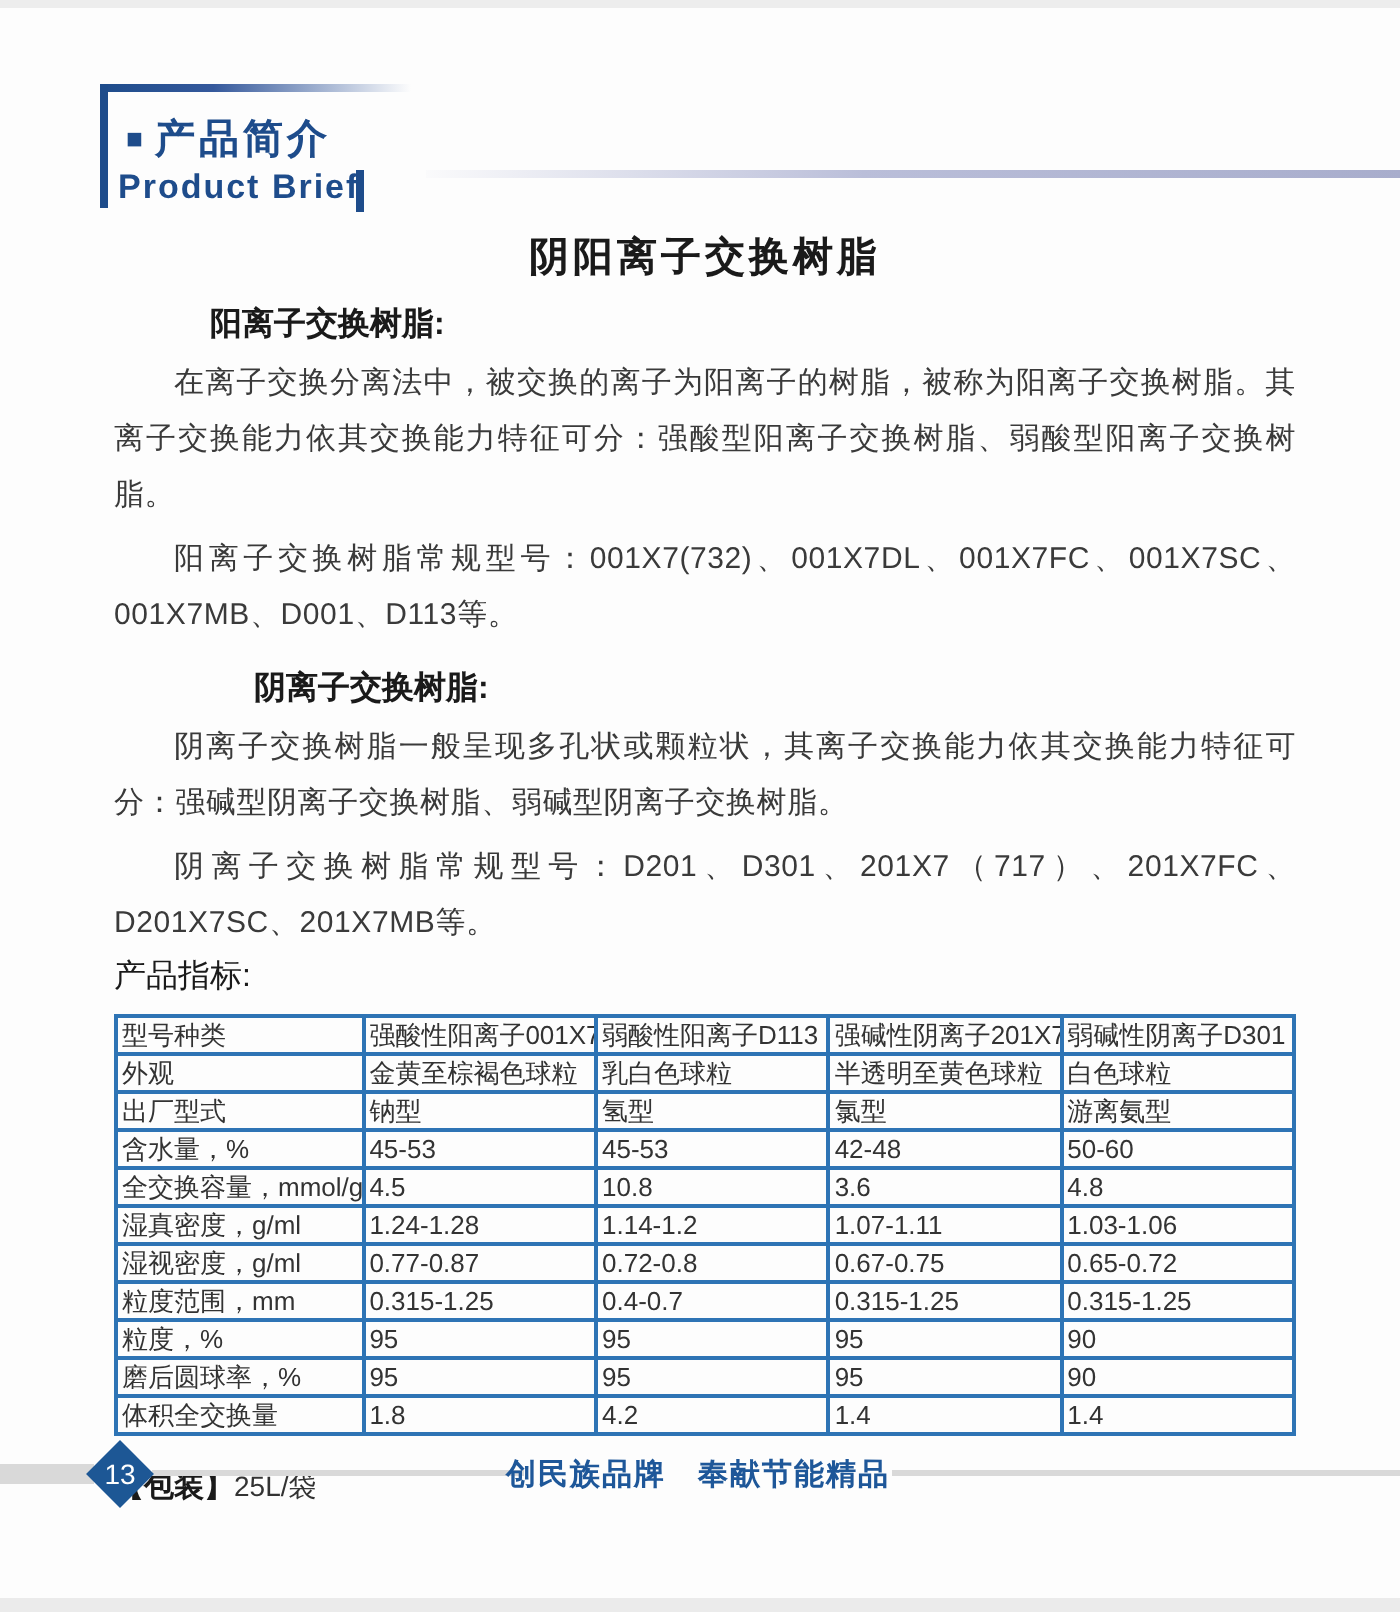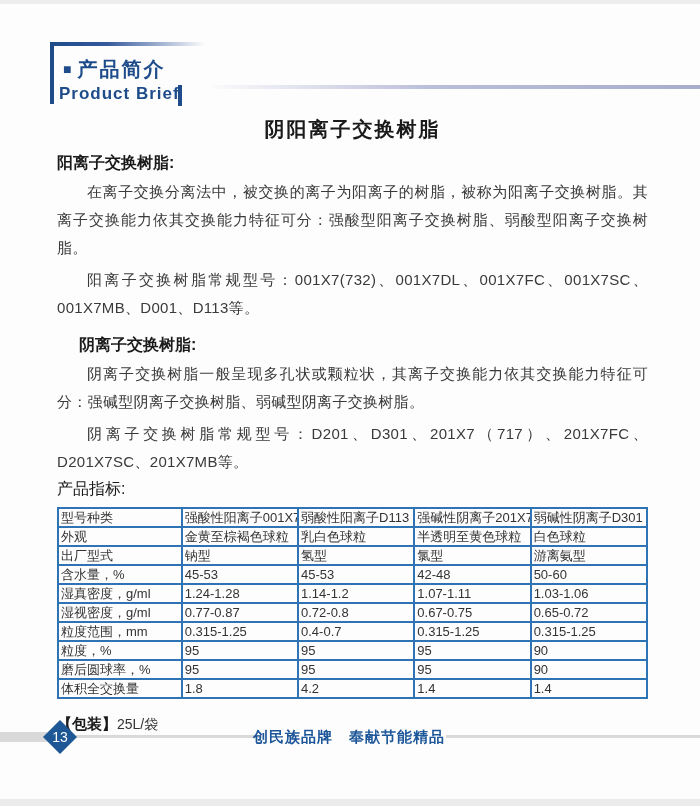--- a/index.html
+++ b/index.html
@@ -27,21 +27,21 @@
   .badge-subtitle { position: absolute; left: 9px; top: 42px; color: #1e4c8b; font-weight: bold;
     font-size: 17px; letter-spacing: 1px; white-space: nowrap; }
 
   .header-line { position: absolute; top: 85px; left: 213px; width: 487px; height: 4px;
     background: linear-gradient(to right, rgba(168,173,204,0.03), #babed9 45%, #a8adcc 100%); }
 
   
   .content { position: absolute; top: 112px; left: 57px; right: 52px; }
   .doc-title { font-size: 20px; font-weight: bold; color: #1a1a1a; text-align: center;
     line-height: 26px; margin: 4px 0 10px; letter-spacing: 2px; }
-  .sec-heading { font-size: 16px; font-weight: bold; color: #1a1a1a; line-height: 22px; margin-top: 8px; }
+  .sec-heading { font-size: 16px; font-weight: bold; color: #1a1a1a; line-height: 22px; margin-top: 8px; margin-left: 48px; }
   .sec-heading.second { margin-top: 12px; padding-left: 22px; }
   .content p { margin: 4px 0 0; text-indent: 2em; font-size: 15px; line-height: 28px;
     text-align: justify; color: #3a3a3a; letter-spacing: 0.3px; }
   .spec-heading { font-size: 16px; font-weight: normal; color: #1a1a1a; line-height: 22px; margin-top: 2px; }
 
   
   table.spec { width: 100%; border-collapse: collapse; margin-top: 7px; table-layout: fixed; }
   table.spec td { border: 2px solid #2e74b5; text-align: left; font-size: 13px;
     color: #333; height: 15px; padding: 1px 2px; line-height: 15px; white-space: nowrap;
     overflow: hidden; }
@@ -124,20 +124,27 @@
         <td>游离氨型</td>
       </tr>
       <tr>
         <td>含水量，%</td>
         <td>45-53</td>
         <td>45-53</td>
         <td>42-48</td>
         <td>50-60</td>
       </tr>
       <tr>
+        <td>全交换容量，mmol/g</td>
+        <td>4.5</td>
+        <td>10.8</td>
+        <td>3.6</td>
+        <td>4.8</td>
+      </tr>
+      <tr>
         <td>湿真密度，g/ml</td>
         <td>1.24-1.28</td>
         <td>1.14-1.2</td>
         <td>1.07-1.11</td>
         <td>1.03-1.06</td>
       </tr>
       <tr>
         <td>湿视密度，g/ml</td>
         <td>0.77-0.87</td>
         <td>0.72-0.8</td>

